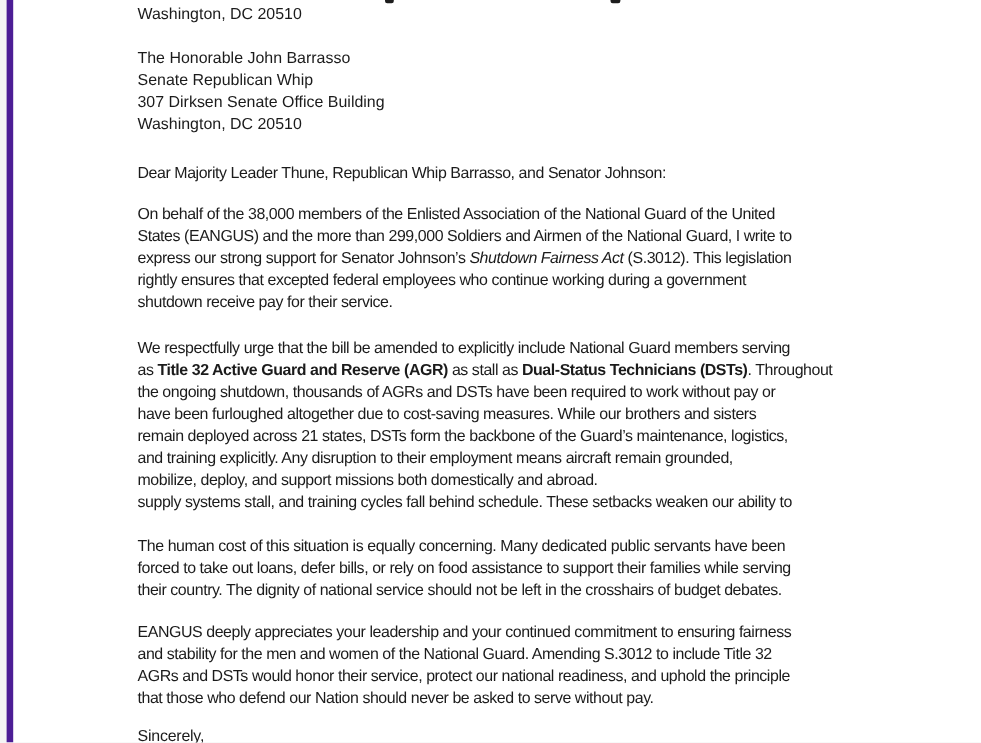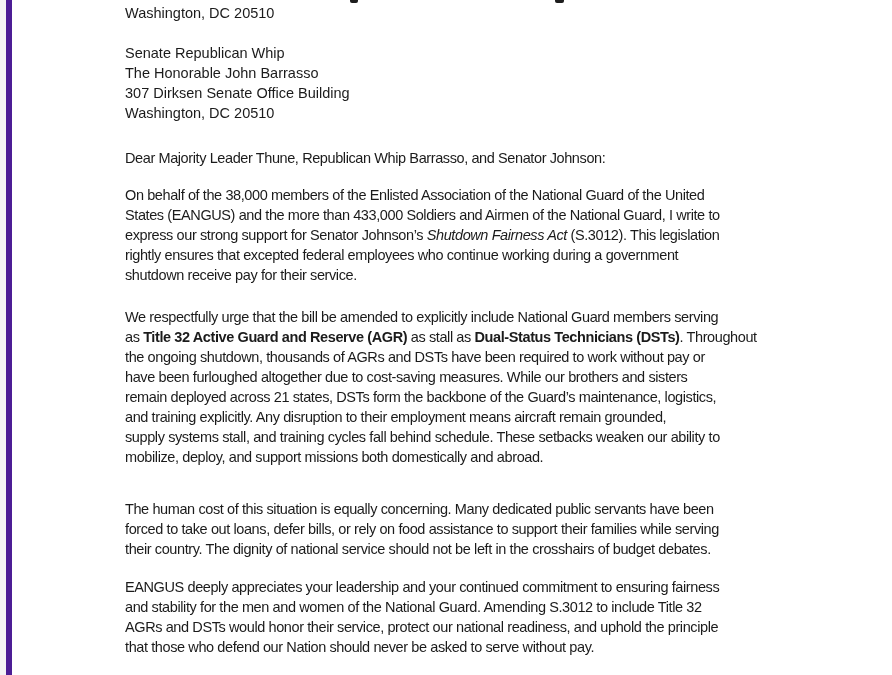--- a/index.html
+++ b/index.html
@@ -40,21 +40,21 @@
   }
   .addr-line, .line {
     white-space: nowrap;
     height: 20px;
   }
   .addr-top { margin-bottom: 20px; }
   .addr-block { margin-bottom: 25px; }
   .salutation { margin-bottom: 17px; letter-spacing: -0.4px; }
   .para { letter-spacing: -0.4px; }
   .para.p1 { margin-bottom: 22px; }
-  .para.p2 { margin-bottom: 32px; }
+  .para.p2 { margin-bottom: 20px; }
   .para.p3 { margin-bottom: 18px; }
   .para.p4 { margin-bottom: 15px; }
   .closing { letter-spacing: -0.2px; }
   .b { font-weight: 700; }
   .i { font-style: italic; }
   .frag {
     position: absolute;
     top: 0;
     height: 3px;
     background: #1d1d1d;
@@ -71,45 +71,45 @@
   <div class="paper">
     <div class="frag f1"></div>
     <div class="frag f2"></div>
 
     <div class="content">
       <div class="addr-top">
         <div class="addr-line">Washington, DC 20510</div>
       </div>
 
       <div class="addr-block">
+        <div class="addr-line">The Honorable John Barrasso</div>
         <div class="addr-line">Senate Republican Whip</div>
-        <div class="addr-line">The Honorable John Barrasso</div>
         <div class="addr-line">307 Dirksen Senate Office Building</div>
         <div class="addr-line">Washington, DC 20510</div>
       </div>
 
       <div class="salutation line">Dear Majority Leader Thune, Republican Whip Barrasso, and Senator Johnson:</div>
 
       <div id="letter-body">
           <div class="para p1">
             <div class="line"><span>On behalf of the 38,000 members of the Enlisted Association of the National Guard of the United</span></div>
-            <div class="line"><span>States (EANGUS) and the more than 433,000 Soldiers and Airmen of the National Guard, I write to</span></div>
+            <div class="line"><span>States (EANGUS) and the more than 299,000 Soldiers and Airmen of the National Guard, I write to</span></div>
             <div class="line"><span>express our strong support for Senator Johnson’s </span><span class="i">Shutdown Fairness Act</span><span> (S.3012). This legislation</span></div>
             <div class="line"><span>rightly ensures that excepted federal employees who continue working during a government</span></div>
             <div class="line"><span>shutdown receive pay for their service.</span></div>
           </div>
           <div class="para p2">
             <div class="line"><span>We respectfully urge that the bill be amended to explicitly include National Guard members serving</span></div>
             <div class="line"><span>as </span><span class="b">Title 32 Active Guard and Reserve (AGR)</span><span> as stall as </span><span class="b">Dual-Status Technicians (DSTs)</span><span>. Throughout</span></div>
             <div class="line"><span>the ongoing shutdown, thousands of AGRs and DSTs have been required to work without pay or</span></div>
             <div class="line"><span>have been furloughed altogether due to cost-saving measures. While our brothers and sisters</span></div>
             <div class="line"><span>remain deployed across 21 states, DSTs form the backbone of the Guard’s maintenance, logistics,</span></div>
             <div class="line"><span>and training explicitly. Any disruption to their employment means aircraft remain grounded,</span></div>
+            <div class="line"><span>mobilize, deploy, and support missions both domestically and abroad.</span></div>
             <div class="line"><span>supply systems stall, and training cycles fall behind schedule. These setbacks weaken our ability to</span></div>
-            <div class="line"><span>mobilize, deploy, and support missions both domestically and abroad.</span></div>
           </div>
           <div class="para p3">
             <div class="line"><span>The human cost of this situation is equally concerning. Many dedicated public servants have been</span></div>
             <div class="line"><span>forced to take out loans, defer bills, or rely on food assistance to support their families while serving</span></div>
             <div class="line"><span>their country. The dignity of national service should not be left in the crosshairs of budget debates.</span></div>
           </div>
           <div class="para p4">
             <div class="line"><span>EANGUS deeply appreciates your leadership and your continued commitment to ensuring fairness</span></div>
             <div class="line"><span>and stability for the men and women of the National Guard. Amending S.3012 to include Title 32</span></div>
             <div class="line"><span>AGRs and DSTs would honor their service, protect our national readiness, and uphold the principle</span></div>

